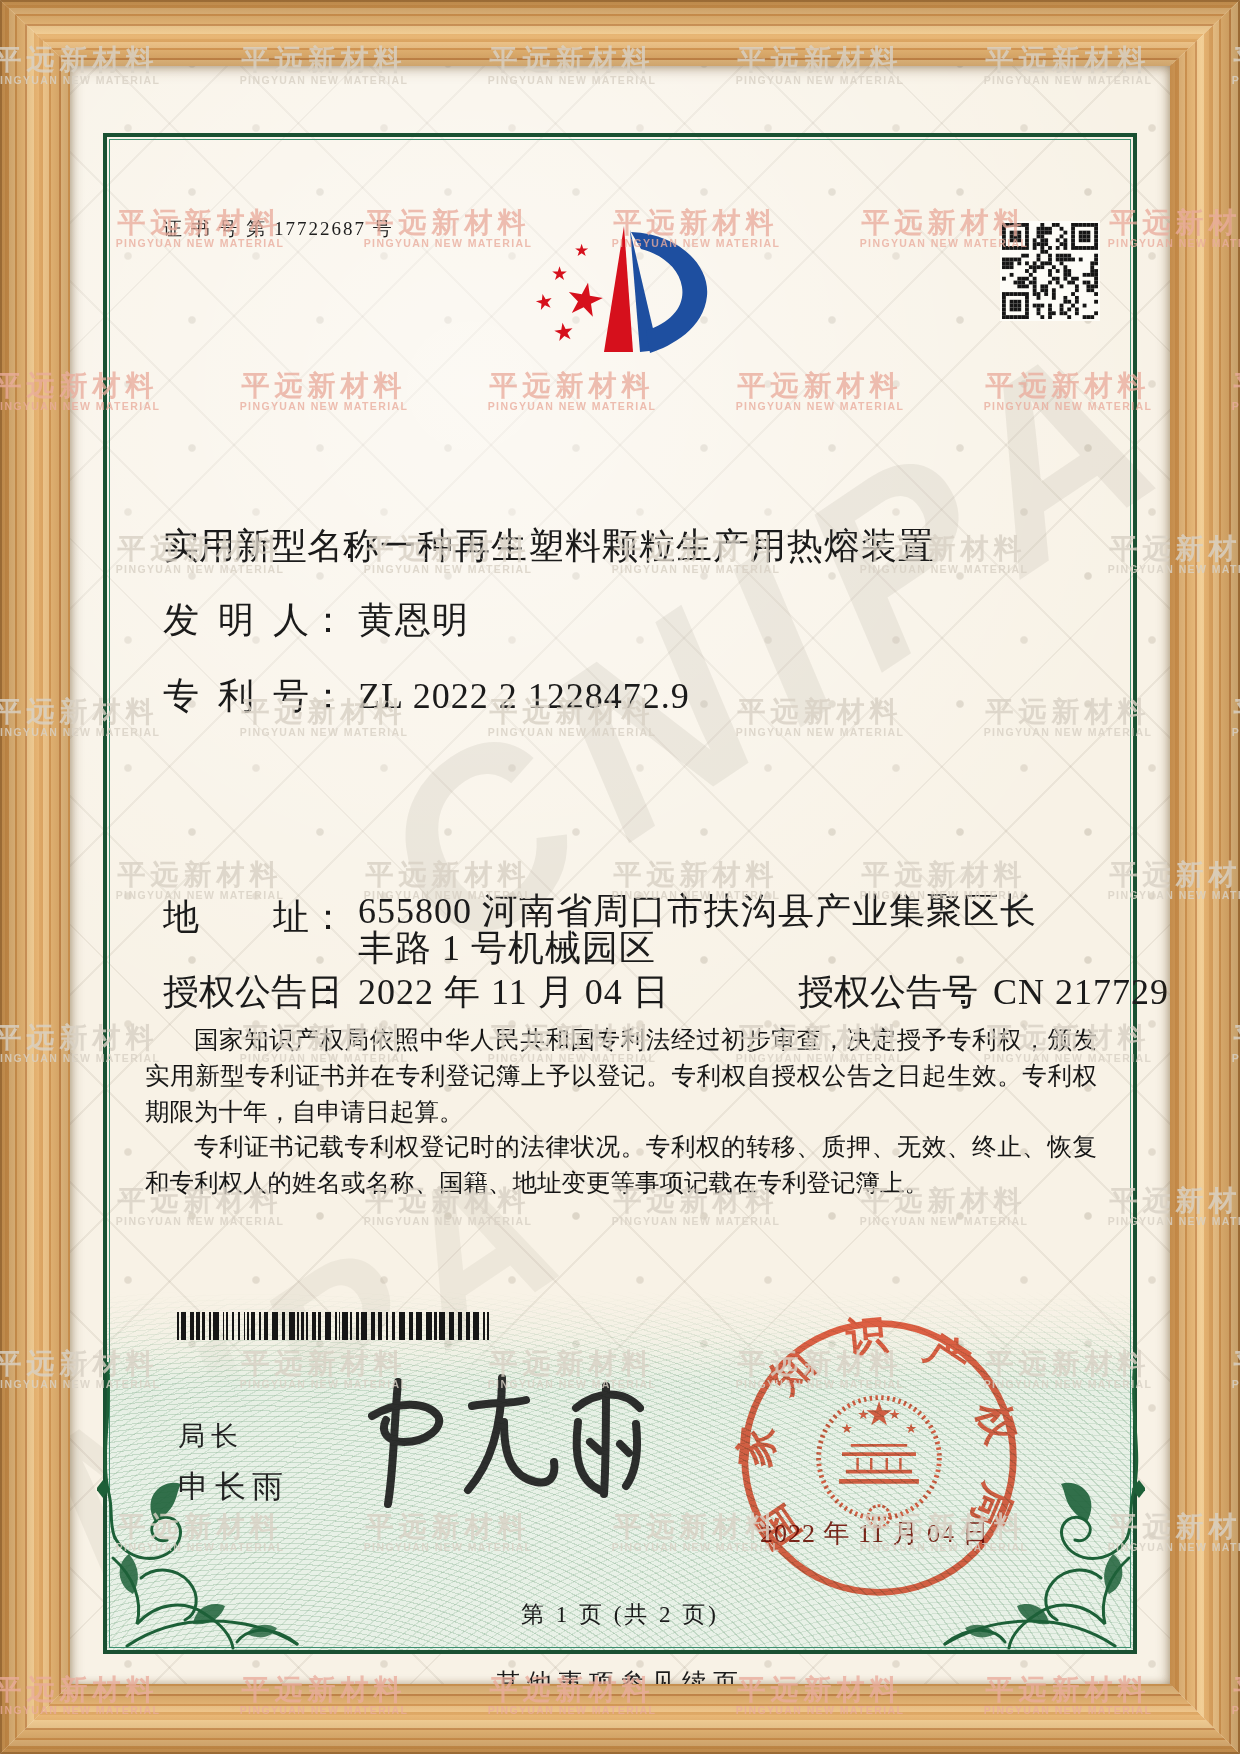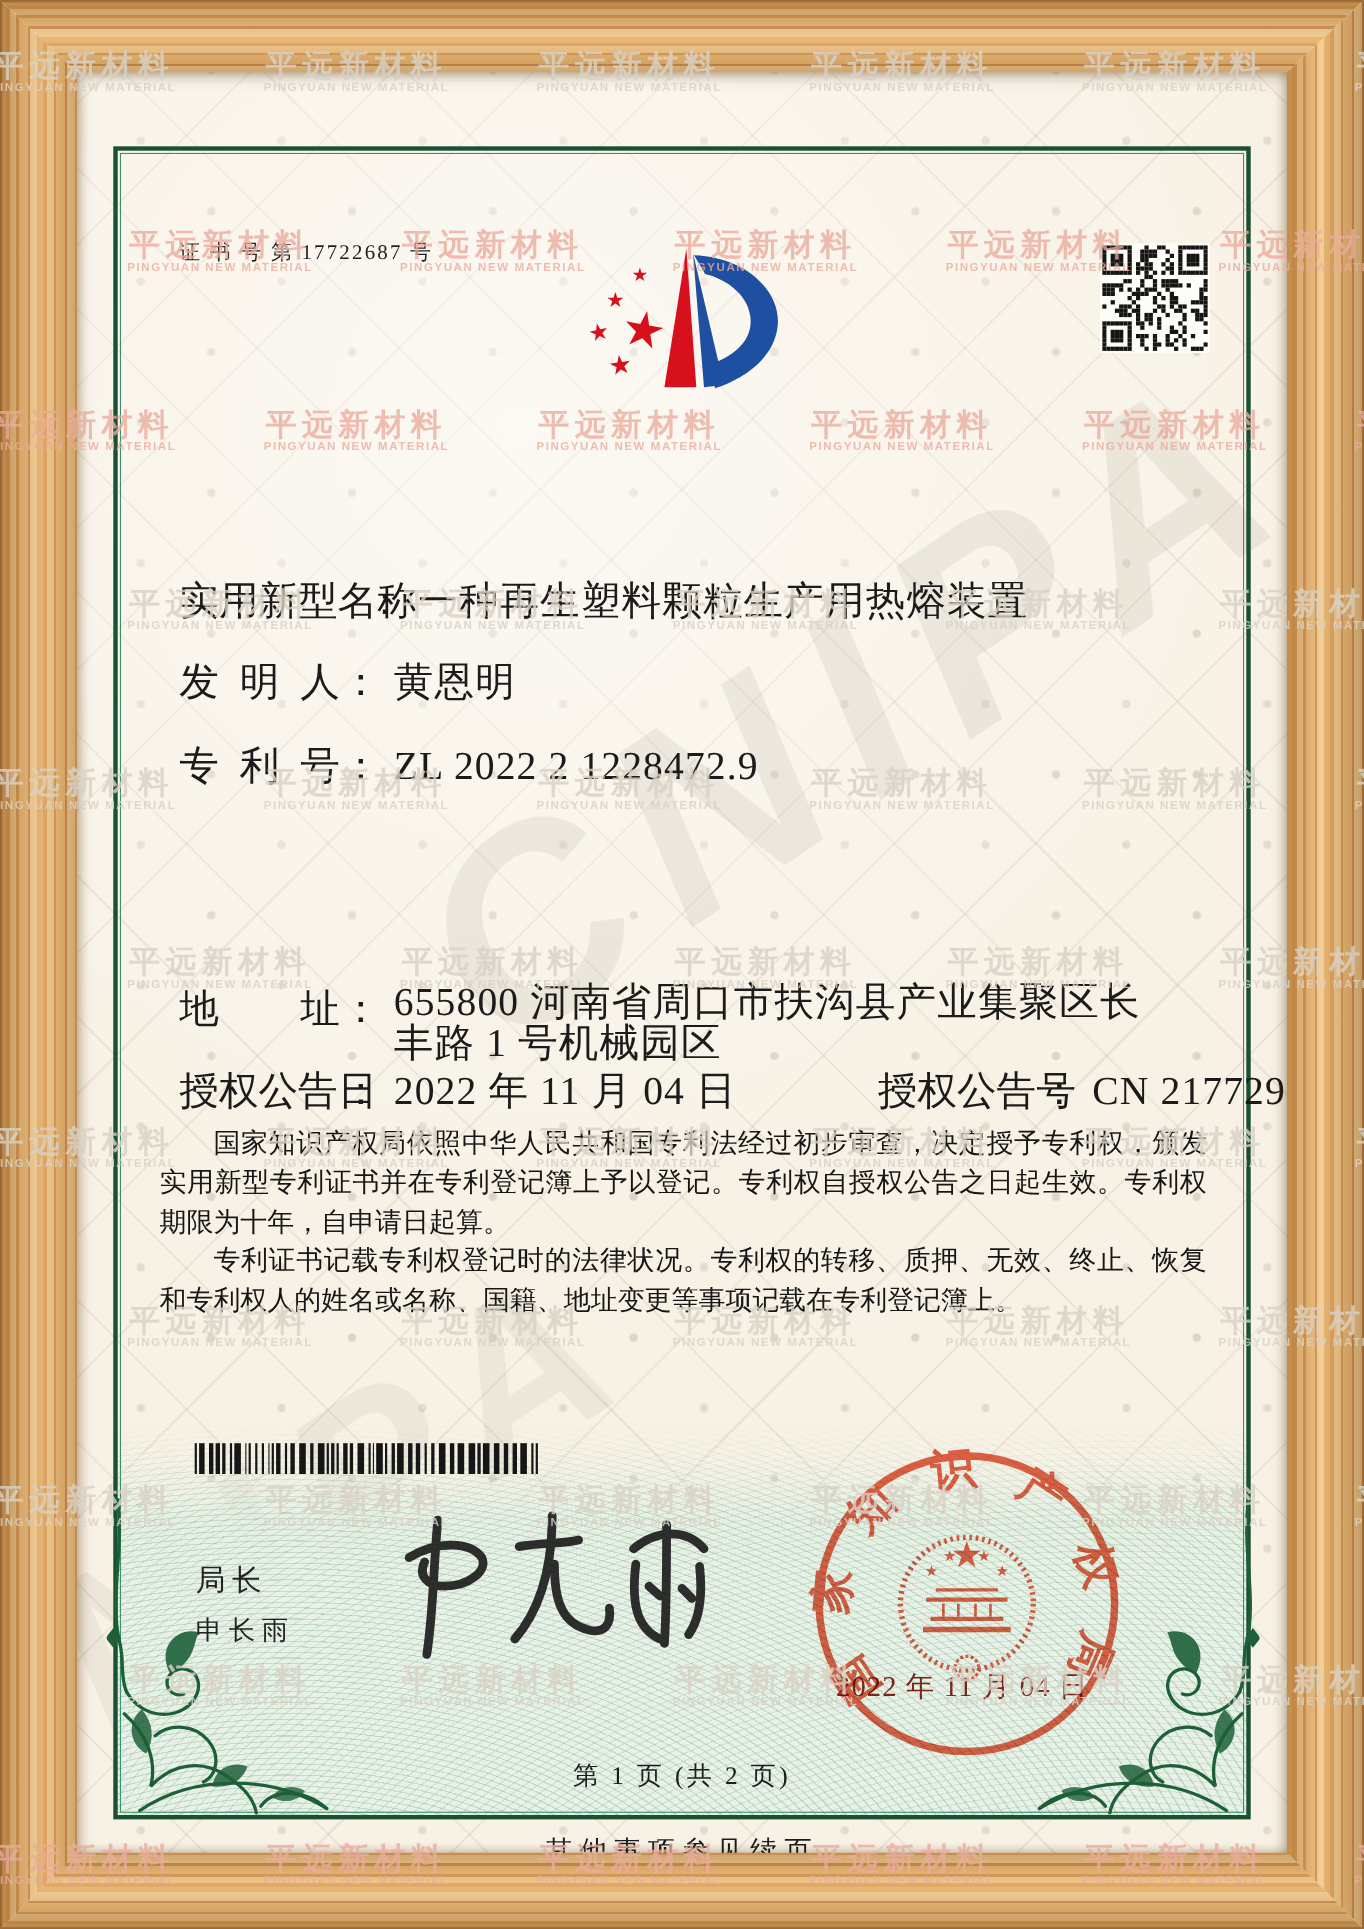--- a/index.html
+++ b/index.html
@@ -50,21 +50,21 @@
         line-height:35.8px;text-align:justify;color:#161616;}
   .body p{margin:0;text-indent:2em;}
 
   
   .barcode{position:absolute;left:177px;top:1312px;width:316px;height:28px;z-index:3;}
   .barcode i{position:absolute;top:0;bottom:0;background:#161616;}
 
   
   .role{position:absolute;left:178px;top:1418px;z-index:4;font-size:27px;color:#222;
         font-family:"Liberation Sans","DejaVu Sans",sans-serif;letter-spacing:6px;}
-  .dirname{position:absolute;left:178px;top:1466px;z-index:4;font-size:24px;color:#222;
+  .dirname{position:absolute;left:178px;top:1466px;z-index:4;font-size:31px;color:#222;
         font-family:"Liberation Sans","DejaVu Sans",sans-serif;letter-spacing:6px;}
   .sig{position:absolute;left:352px;top:1362px;z-index:4;}
 
   
   .seal{position:absolute;left:733px;top:1312px;z-index:4;opacity:.92;mix-blend-mode:multiply;}
   .sealdate{position:absolute;left:760px;top:1516px;width:240px;z-index:4;font-size:26px;
             color:#8a2a1e;letter-spacing:1px;mix-blend-mode:multiply;}
 
   
   .pagenum{position:absolute;left:103px;top:1599px;width:1034px;z-index:3;text-align:center;

